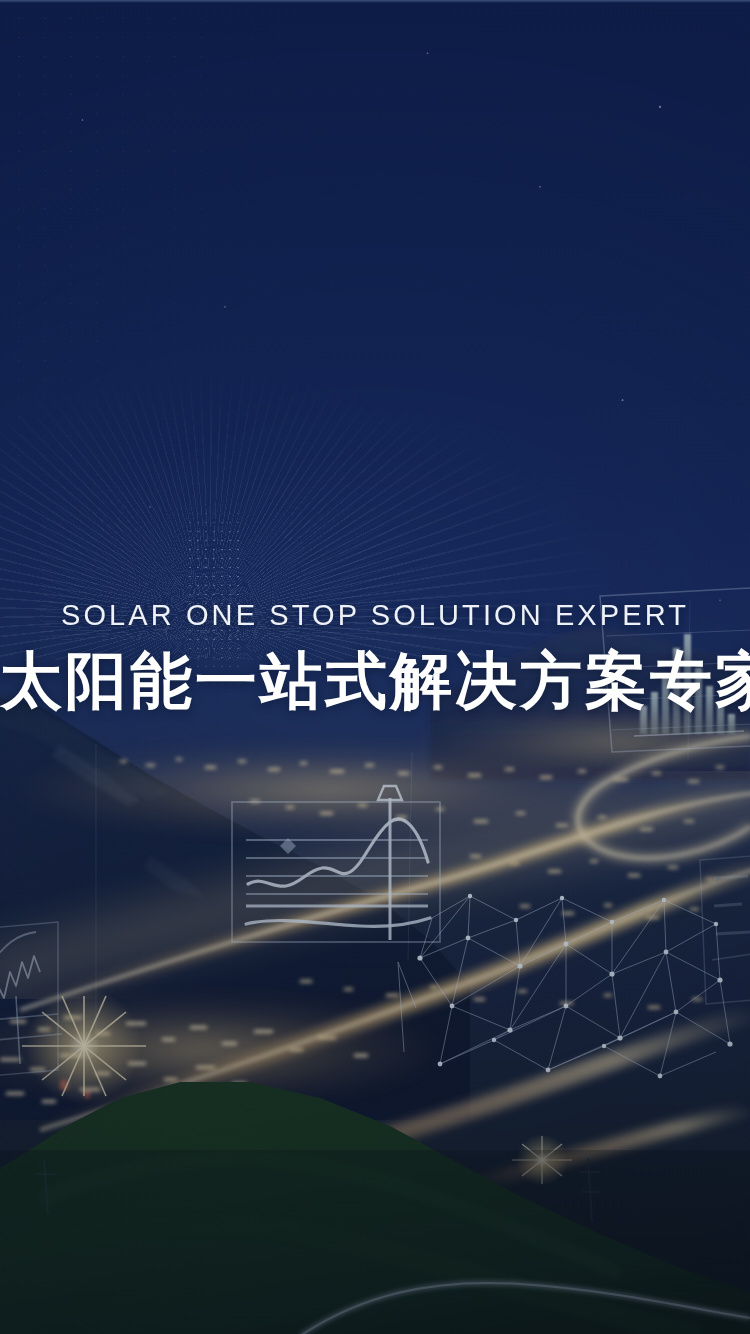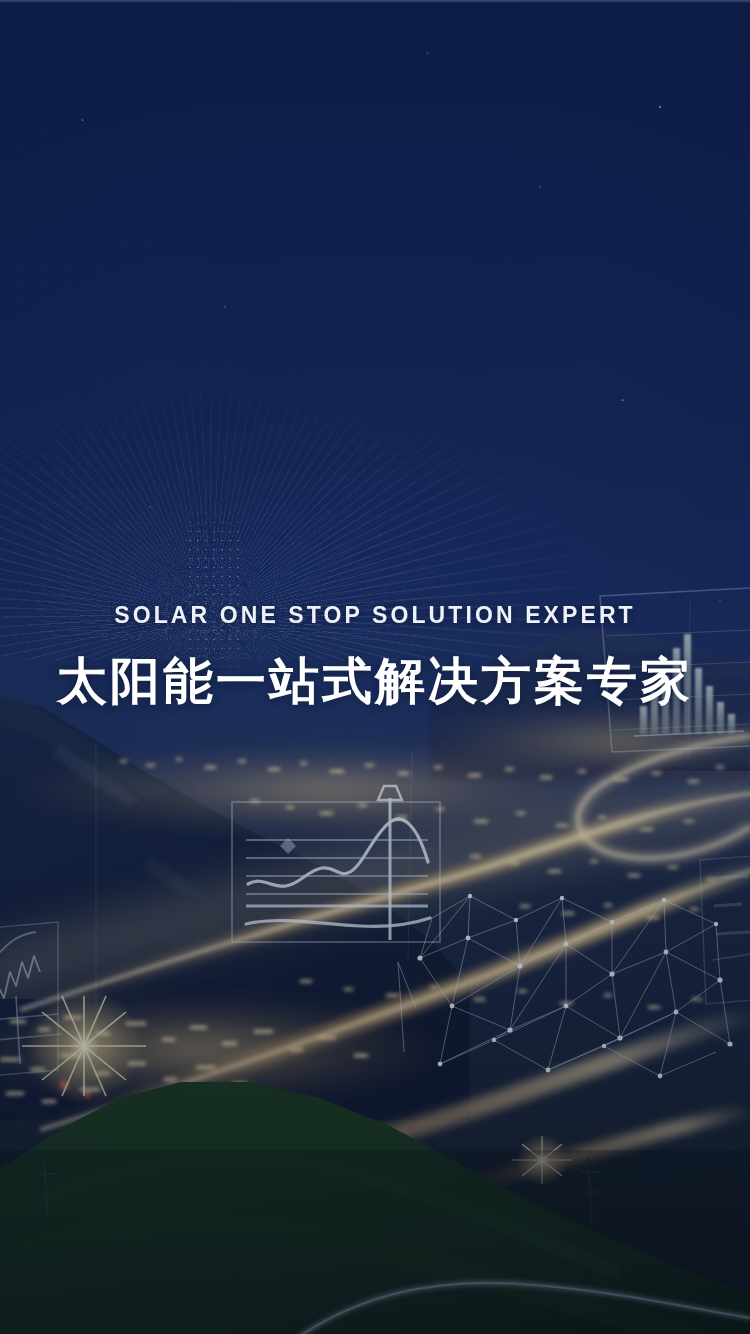--- a/index.html
+++ b/index.html
@@ -108,31 +108,31 @@
   .copy{
     position:absolute;
     left:0; right:0;
     top:600px;
     text-align:center;
     z-index:40;
     pointer-events:auto;
   }
   .subtitle{
     margin:0;
-    font-size:23px;
-    font-weight:700;
+    font-size:29px;
+    font-weight:400;
     letter-spacing:3.1px;
     color:#eef2f8;
     text-shadow:0 1px 6px rgba(5,12,35,.55);
     line-height:30px;
     white-space:nowrap;
   }
   .headline{
     margin:20px 0 0 0;
-    font-size:50px;
+    font-size:62px;
     font-weight:700;
     letter-spacing:3px;
     color:#ffffff;
     line-height:62px;
     text-shadow:0 2px 10px rgba(5,12,35,.5);
     white-space:nowrap;
   }
 
   
   .vignette{

